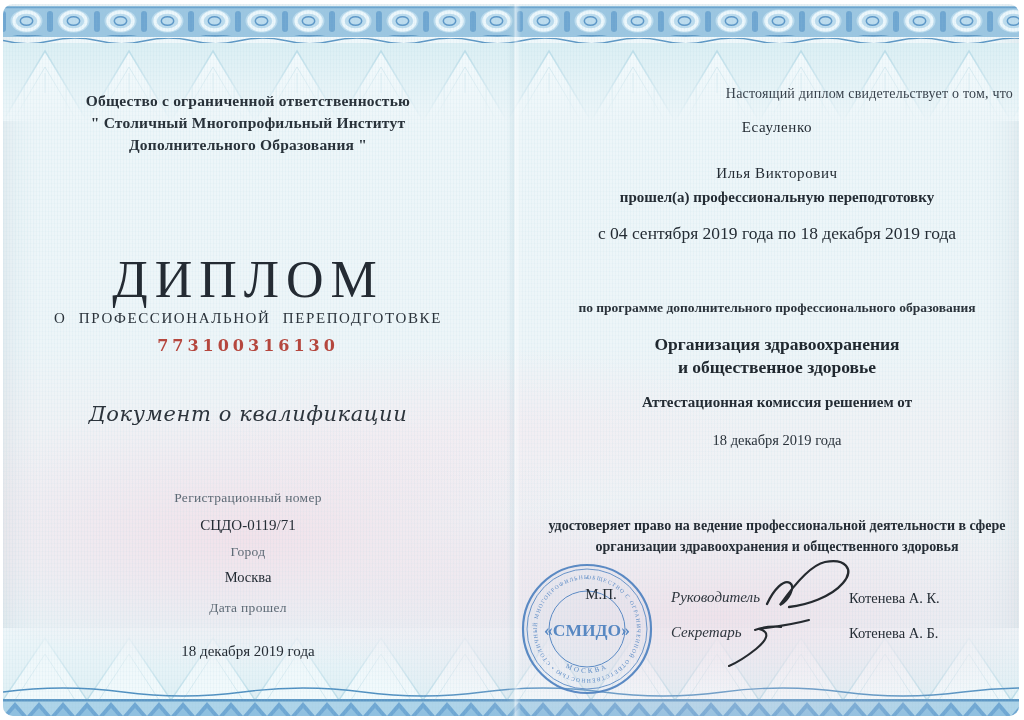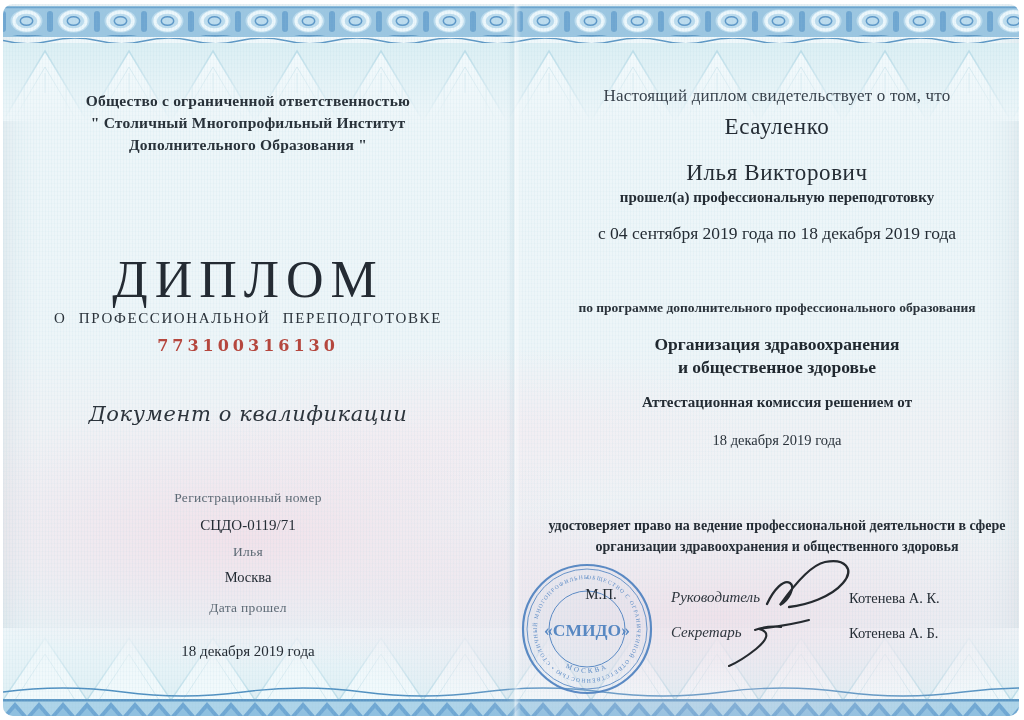--- a/index.html
+++ b/index.html
@@ -28,22 +28,22 @@
   .txt{position:absolute;z-index:10;text-align:center;}
   .L{left:28px;width:434px;}
   .R{left:538px;width:472px;}
   .org{font-size:15.5px;font-weight:600;line-height:22px;letter-spacing:.2px;color:#29323a;}
   .diploma{font-size:52px;font-weight:500;letter-spacing:7px;color:#242b33;}
   .dip-sub{font-size:15px;letter-spacing:1.6px;word-spacing:7px;font-weight:500;color:#2a323a;}
   .blank-num{font-family:"DejaVu Serif", serif;font-size:16px;font-weight:700;letter-spacing:4px;color:#b5473e;}
   .qualif{font-style:italic;font-size:21px;letter-spacing:.6px;color:#2c343c;font-family:"DejaVu Serif", serif;}
   .lbl{font-size:13.5px;color:#5d6a75;letter-spacing:.3px;}
   .val-b{font-size:15px;font-weight:400;color:#242c34;}
-  .intro{font-size:17px;color:#39434d;letter-spacing:.2px;}
-  .holder{font-size:23px;color:#242c34;letter-spacing:.6px;line-height:30px;}
+  .intro{font-size:14px;color:#39434d;letter-spacing:.2px;text-align:right;}
+  .holder{font-size:15px;color:#242c34;letter-spacing:.6px;line-height:30px;}
   .b15{font-size:15px;font-weight:700;color:#242c34;}
   .period{font-size:17.5px;color:#242c34;}
   .norm15{font-size:15.5px;color:#2a323a;}
   .b13{font-size:13.5px;font-weight:700;color:#2a323a;}
   .prog{font-size:17.5px;font-weight:700;color:#20282f;line-height:23px;}
   .b14{font-size:14px;font-weight:700;color:#242c34;line-height:21px;}
   .n14{font-size:14.5px;color:#2a323a;}
   .role{font-style:italic;font-size:15px;color:#2c343c;text-align:left;}
   .signame{font-size:14.5px;color:#242c34;text-align:left;}
   .mp{font-size:15px;color:#242c34;}
@@ -135,21 +135,21 @@
 
     <div class="txt L diploma" style="top:246px;">ДИПЛОМ</div>
     <div class="txt L dip-sub" style="top:306px;">О ПРОФЕССИОНАЛЬНОЙ ПЕРЕПОДГОТОВКЕ</div>
     <div class="txt L blank-num" style="top:332px;">773100316130</div>
 
     <div class="txt L qualif" style="top:398px;">Документ о квалификации</div>
 
     <div class="txt L lbl" style="top:486px;">Регистрационный номер</div>
     <div class="txt L val-b" style="top:513px;">СЦДО-0119/71</div>
 
-    <div class="txt L lbl" style="top:540px;">Илья</div>
+    <div class="txt L lbl" style="top:540px;">Город</div>
     <div class="txt L val-b" style="top:565px;font-size:14.5px;">Москва</div>
 
     <div class="txt L lbl" style="top:596px;">Дата прошел</div>
     <div class="txt L val-b" style="top:639px;">18 декабря 2019 года</div>
 
     <div class="txt R intro" style="top:82px;">Настоящий диплом свидетельствует о том, что</div>
 
     <div class="txt R holder" style="top:108px;">Есауленко</div>
     <div class="txt R holder" style="top:138px;margin-top:16px;">Илья Викторович</div>
 

